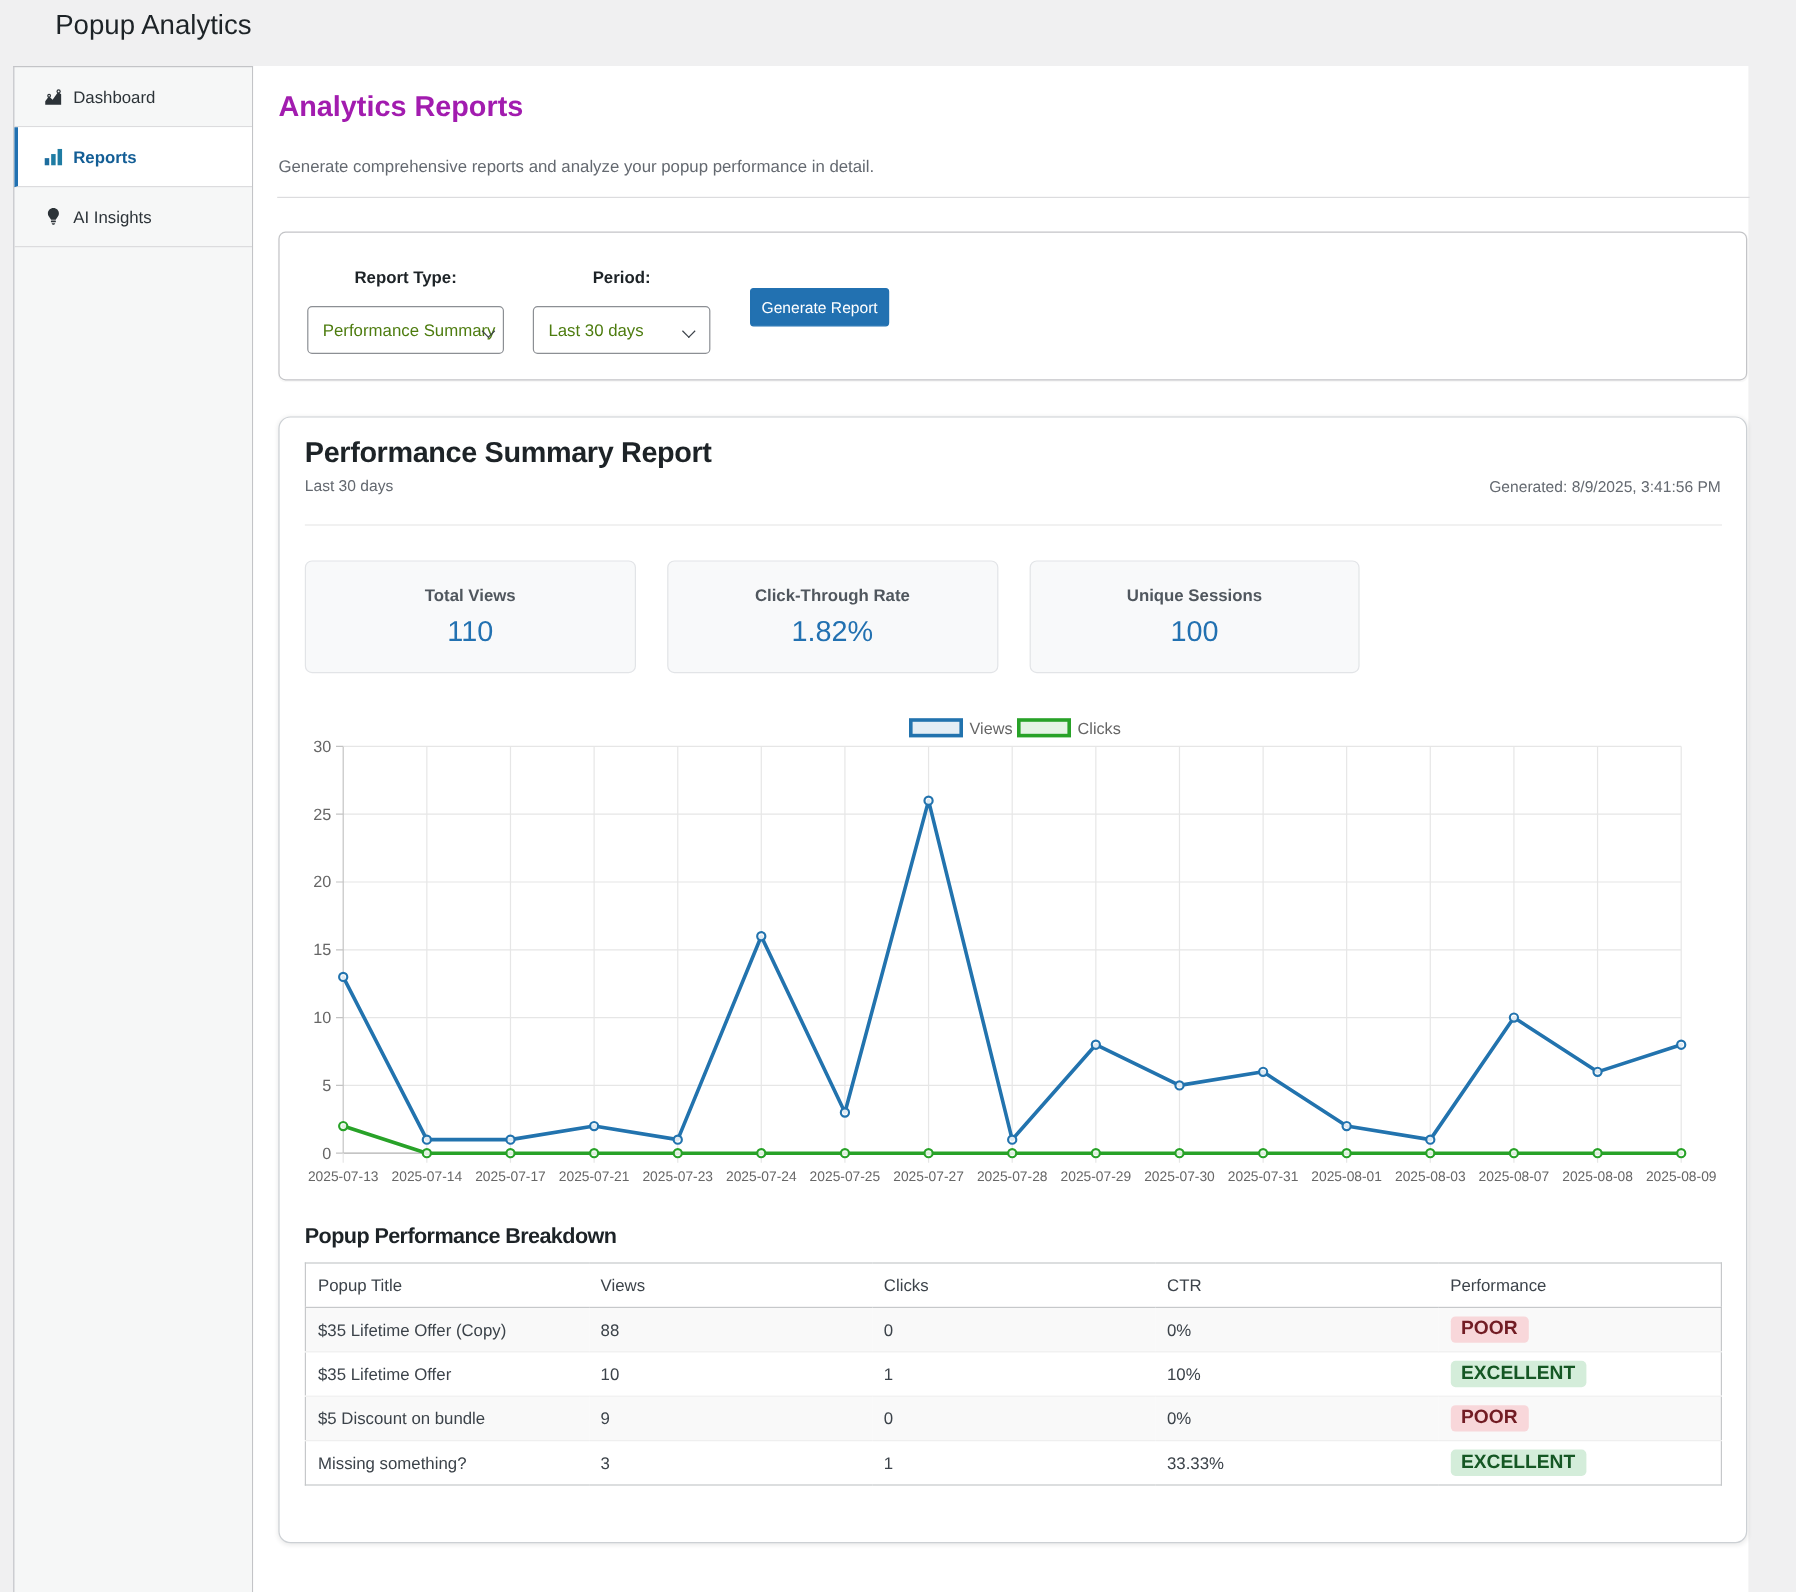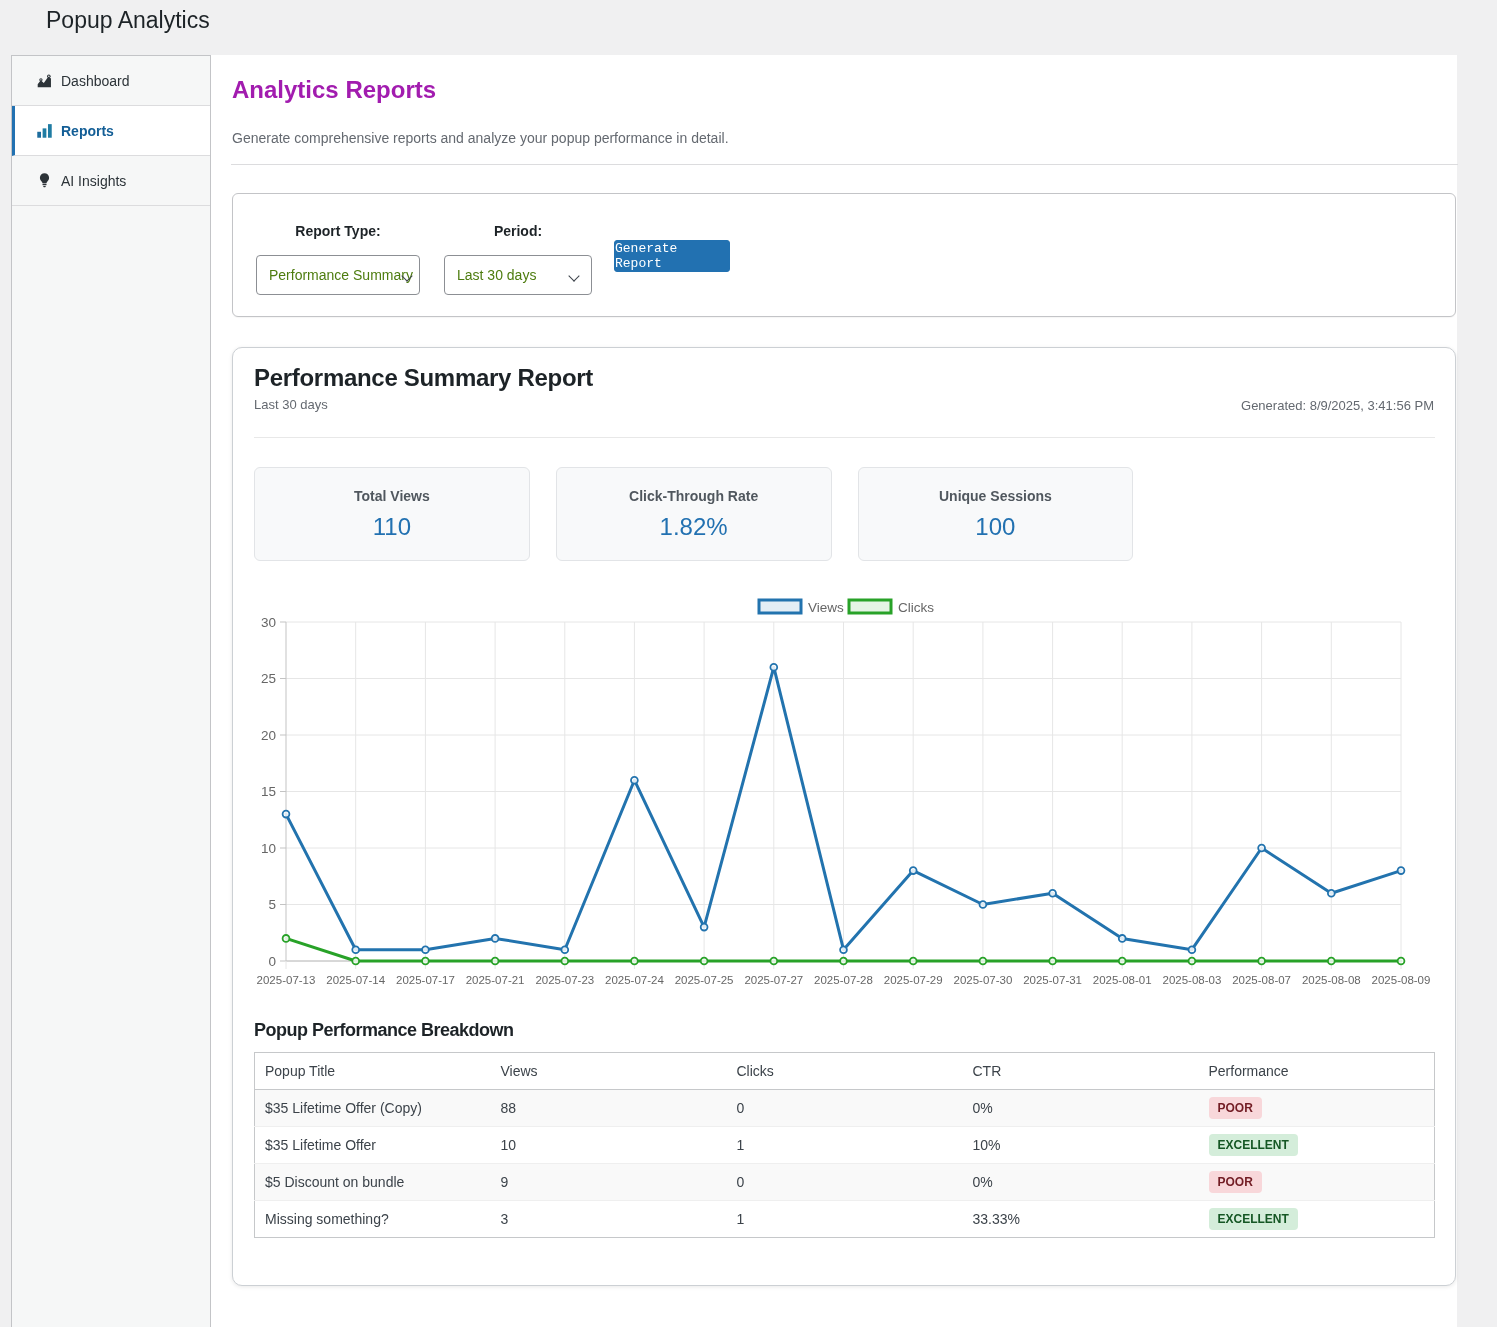--- a/index.html
+++ b/index.html
@@ -58,23 +58,23 @@
   position:absolute; height:40px; background:#fff; border:1px solid #8c8f94;
   border-radius:4px; font-size:14px; color:#4d7c0f; line-height:38px;
   padding-left:12px; white-space:nowrap; overflow:hidden;
 }
 .selbox .chev {
   position:absolute; top:16px; width:8px; height:8px;
   border-right:1.5px solid #3c434a; border-bottom:1.5px solid #3c434a;
   transform:rotate(45deg); background:transparent;
 }
 #btn-generate {
-  position:absolute; left:381px; top:46px; width:116px; height:32px;
+  position:absolute; left:392px; top:46px; width:116px; height:32px;
   background:#2271b1; color:#fff; border:1px solid #2271b1; border-radius:3px;
-  font-size:13px; font-family:Liberation Mono, monospace;
+  font-size:13px; font-family:Liberation Sans, sans-serif;
   display:flex; align-items:center; justify-content:center;
 }
 #report {
   left:21px; top:292px; width:1224px; height:939px; border-radius:10px;
   border:1px solid #ccd0d4;
   box-shadow:0 1px 4px rgba(0,0,0,.09);
 }
 #report h2.rtitle {
   position:absolute; left:21px; top:14px;
   font-size:24px; font-weight:700; color:#1d2327; line-height:32px; letter-spacing:-0.3px;
@@ -107,21 +107,21 @@
   border:none; vertical-align:middle;
 }
 #ptable thead tr { height:37px; }
 #ptable tbody tr { height:37px; }
 #ptable { border:1px solid #c6c8ca; }
 #ptable thead tr { border-bottom:1px solid #c6c8ca; }
 #ptable tbody tr.odd { background:#f9f9f9; }
 #ptable tbody tr + tr { border-top:1px solid #efefef; }
 .badge {
   display:inline-block; padding:4px 9px; border-radius:4px;
-  font-size:12px; font-weight:700; line-height:14px;
+  font-size:16px; font-weight:700; line-height:14px;
 }
 .badge.poor { background:#f8d7da; color:#721c24; }
 .badge.exc  { background:#d4edda; color:#155724; }
 </style>
 </head>
 <body>
 <h1 id="pagetitle">Popup Analytics</h1>
 <div id="sidebar">
   <div class="sitem"><svg width="17" height="17" viewBox="0 0 20 20">
         <path fill="#2c3338" d="M2 18 V14.5 L5.6 9.6 L9.2 13 L14.6 5.4 L17.6 7.6 V18 Z"></path>

